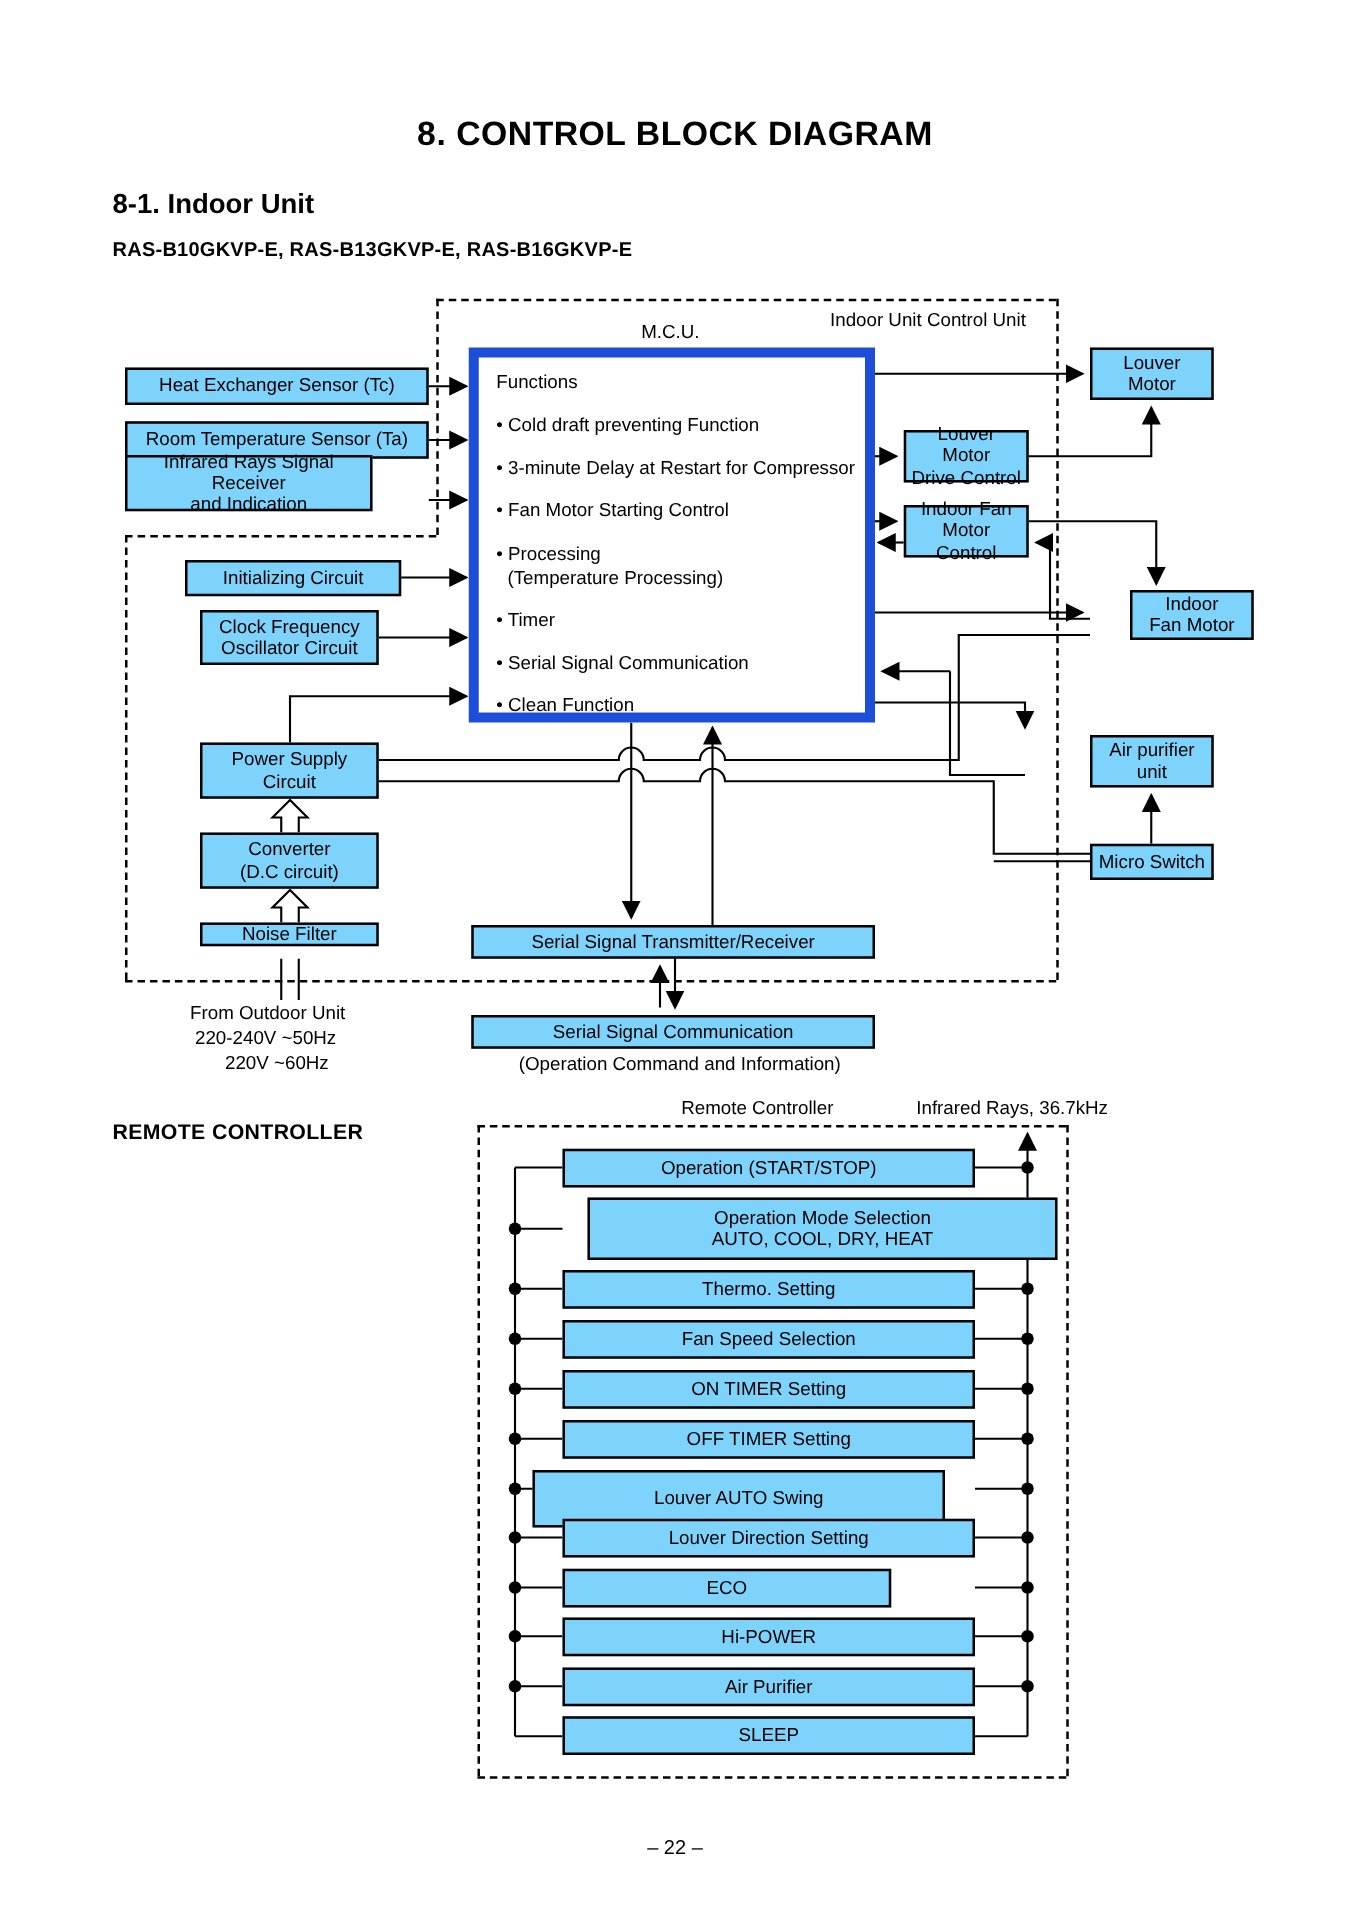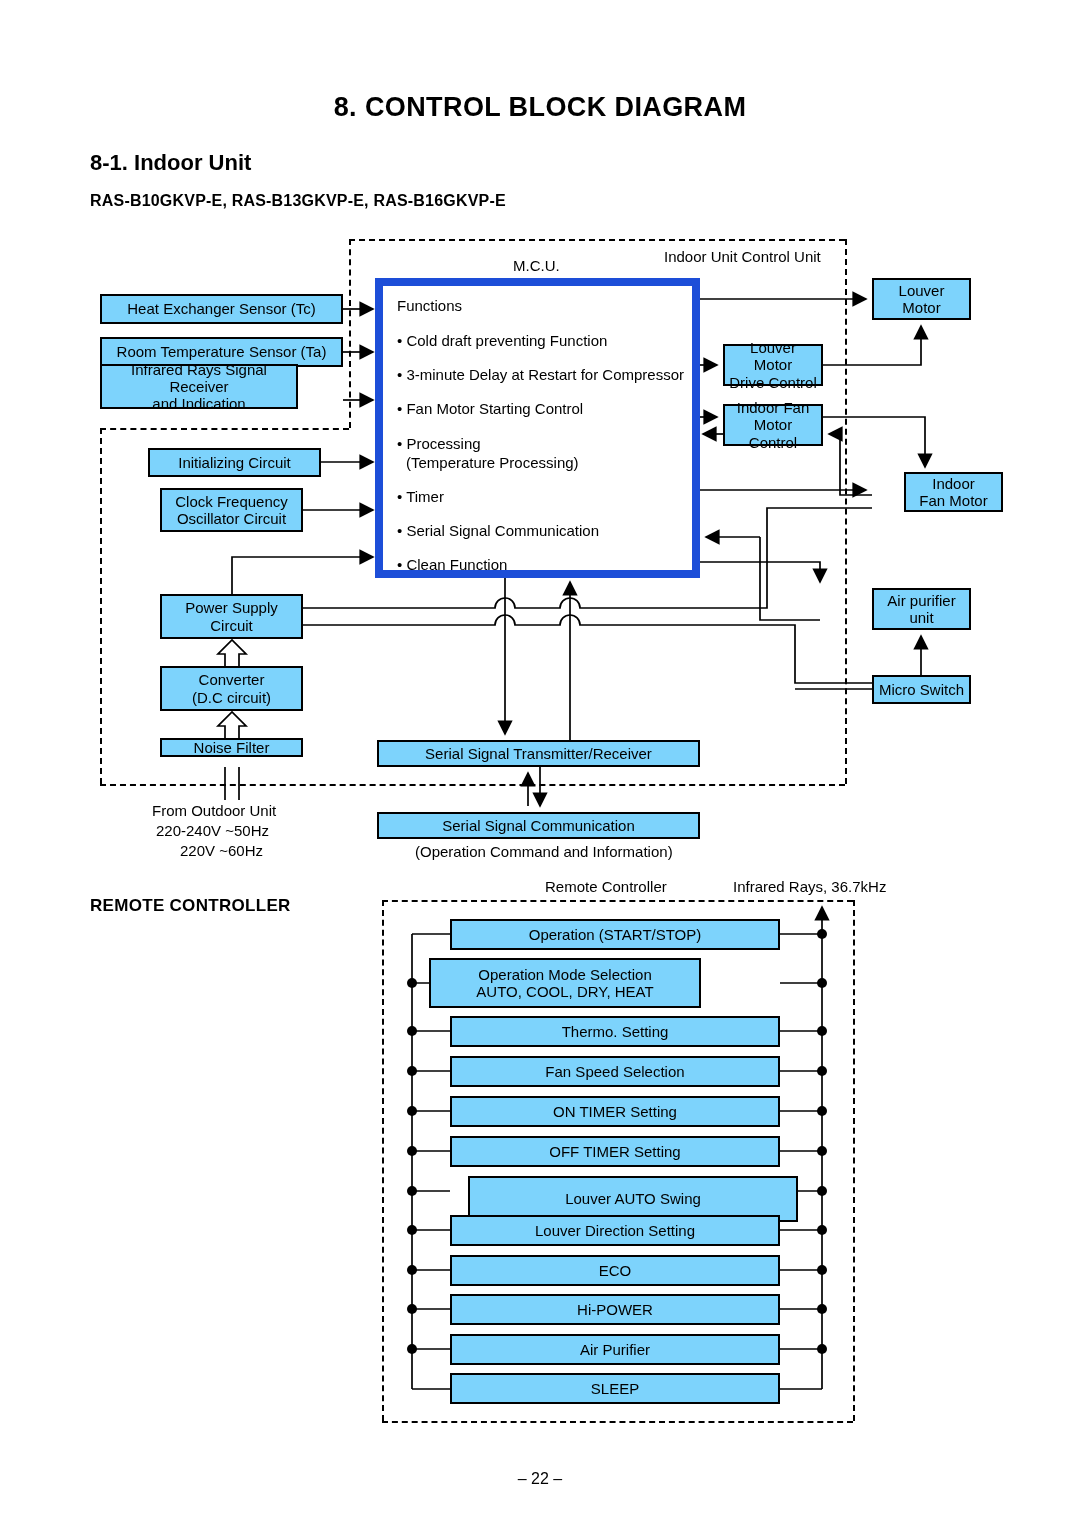--- a/index.html
+++ b/index.html
@@ -219,43 +219,43 @@
   <div class="dd-seg-v" style="left:382px; top:900px; height:521px;"></div>
   <div class="dd-seg-v" style="left:853px; top:900px; height:521px;"></div>
   <div class="dd-seg-h" style="left:382px; top:1421px; width:471px;"></div>
 
   <div class="lbl" style="left:545px; top:878px;">Remote Controller</div>
   <div class="lbl" style="left:733px; top:878px;">Infrared Rays, 36.7kHz</div>
 
   <div class="box" style="left:450px; top:919px; width:330px; height:31px;">
     <span>Operation (START/STOP)</span>
   </div>
-  <div class="box" style="left:429px; top:958px; width:272px; height:50px;">
+  <div class="box" style="left:470px; top:958px; width:376px; height:50px;">
     <span style="white-space:pre-line;">Operation Mode Selection
 AUTO, COOL, DRY, HEAT</span>
   </div>
   <div class="box" style="left:450px; top:1016px; width:330px; height:31px;">
     <span>Thermo. Setting</span>
   </div>
   <div class="box" style="left:450px; top:1096px; width:330px; height:31px;">
     <span>ON TIMER Setting</span>
   </div>
   <div class="box" style="left:450px; top:1056px; width:330px; height:31px;">
     <span>Fan Speed Selection</span>
   </div>
   <div class="box" style="left:450px; top:1136px; width:330px; height:31px;">
     <span>OFF TIMER Setting</span>
   </div>
-  <div class="box" style="left:468px; top:1176px; width:330px; height:46px;">
+  <div class="box" style="left:426px; top:1176px; width:330px; height:46px;">
     <span>Louver AUTO Swing</span>
   </div>
   <div class="box" style="left:450px; top:1215px; width:330px; height:31px;">
     <span>Louver Direction Setting</span>
   </div>
-  <div class="box" style="left:450px; top:1255px; width:330px; height:31px;">
+  <div class="box" style="left:450px; top:1255px; width:263px; height:31px;">
     <span>ECO</span>
   </div>
   <div class="box" style="left:450px; top:1294px; width:330px; height:31px;">
     <span>Hi-POWER</span>
   </div>
   <div class="box" style="left:450px; top:1334px; width:330px; height:31px;">
     <span>Air Purifier</span>
   </div>
   <div class="box" style="left:450px; top:1373px; width:330px; height:31px;">
     <span>SLEEP</span>

